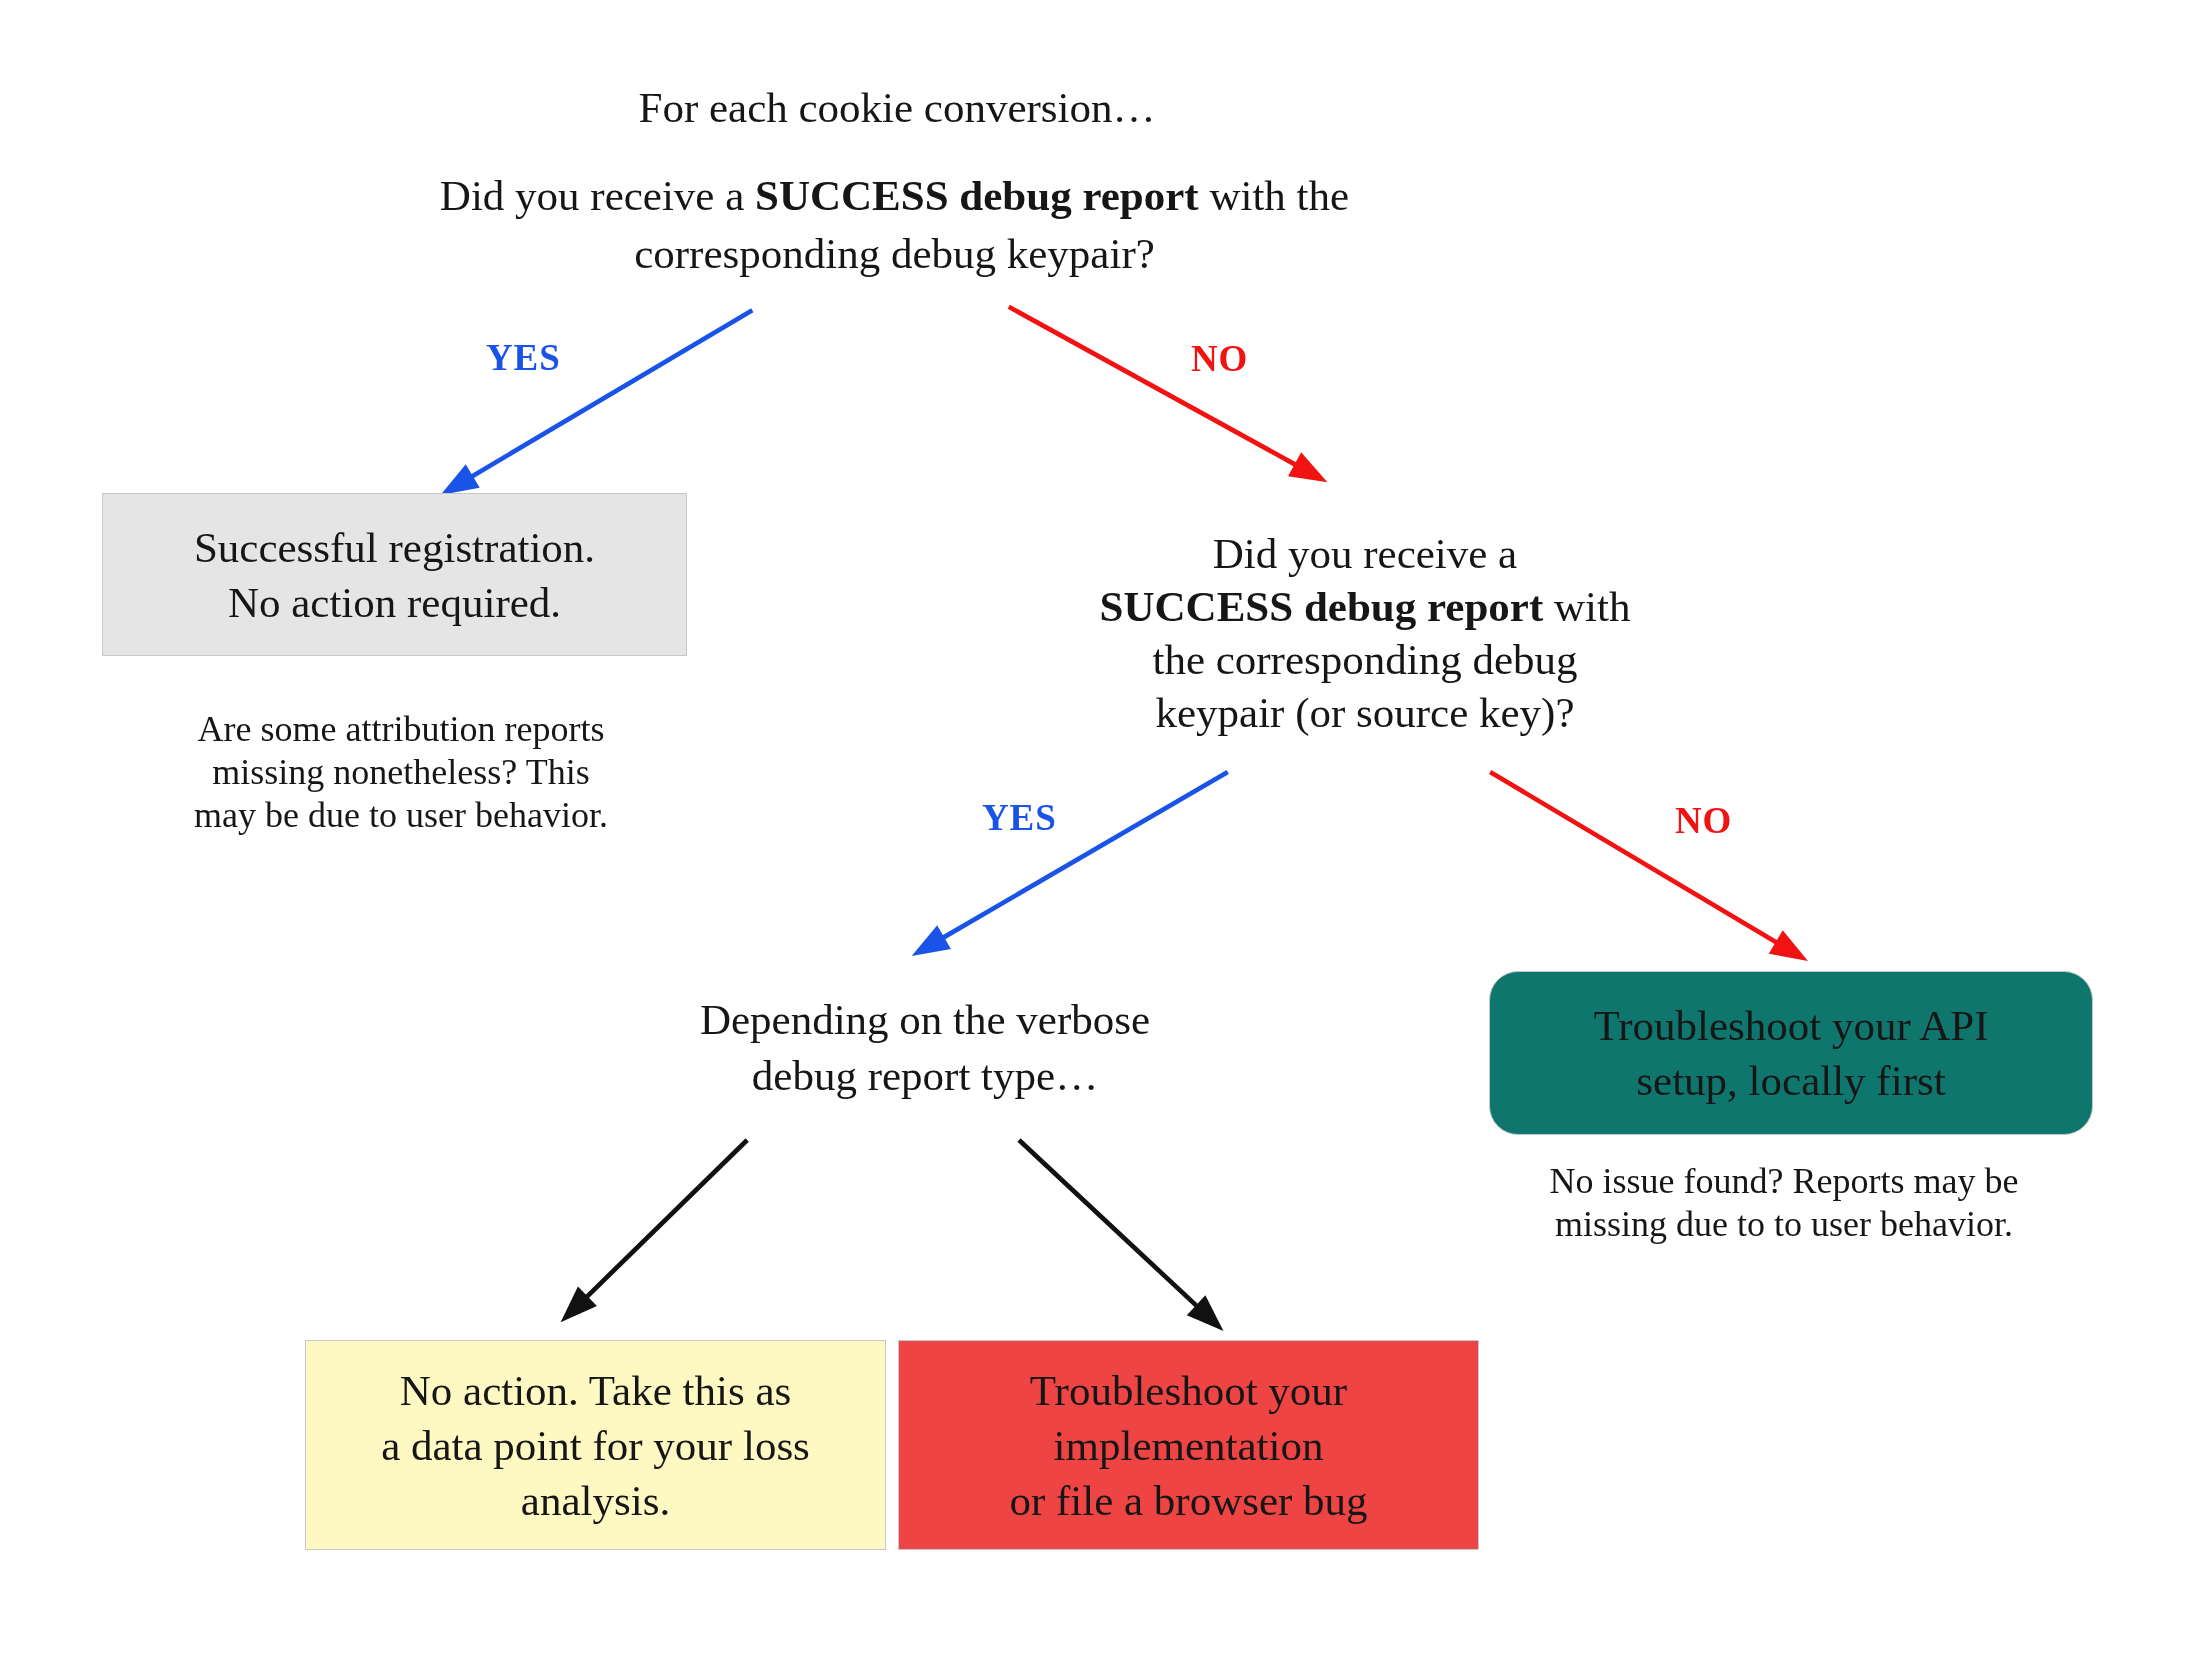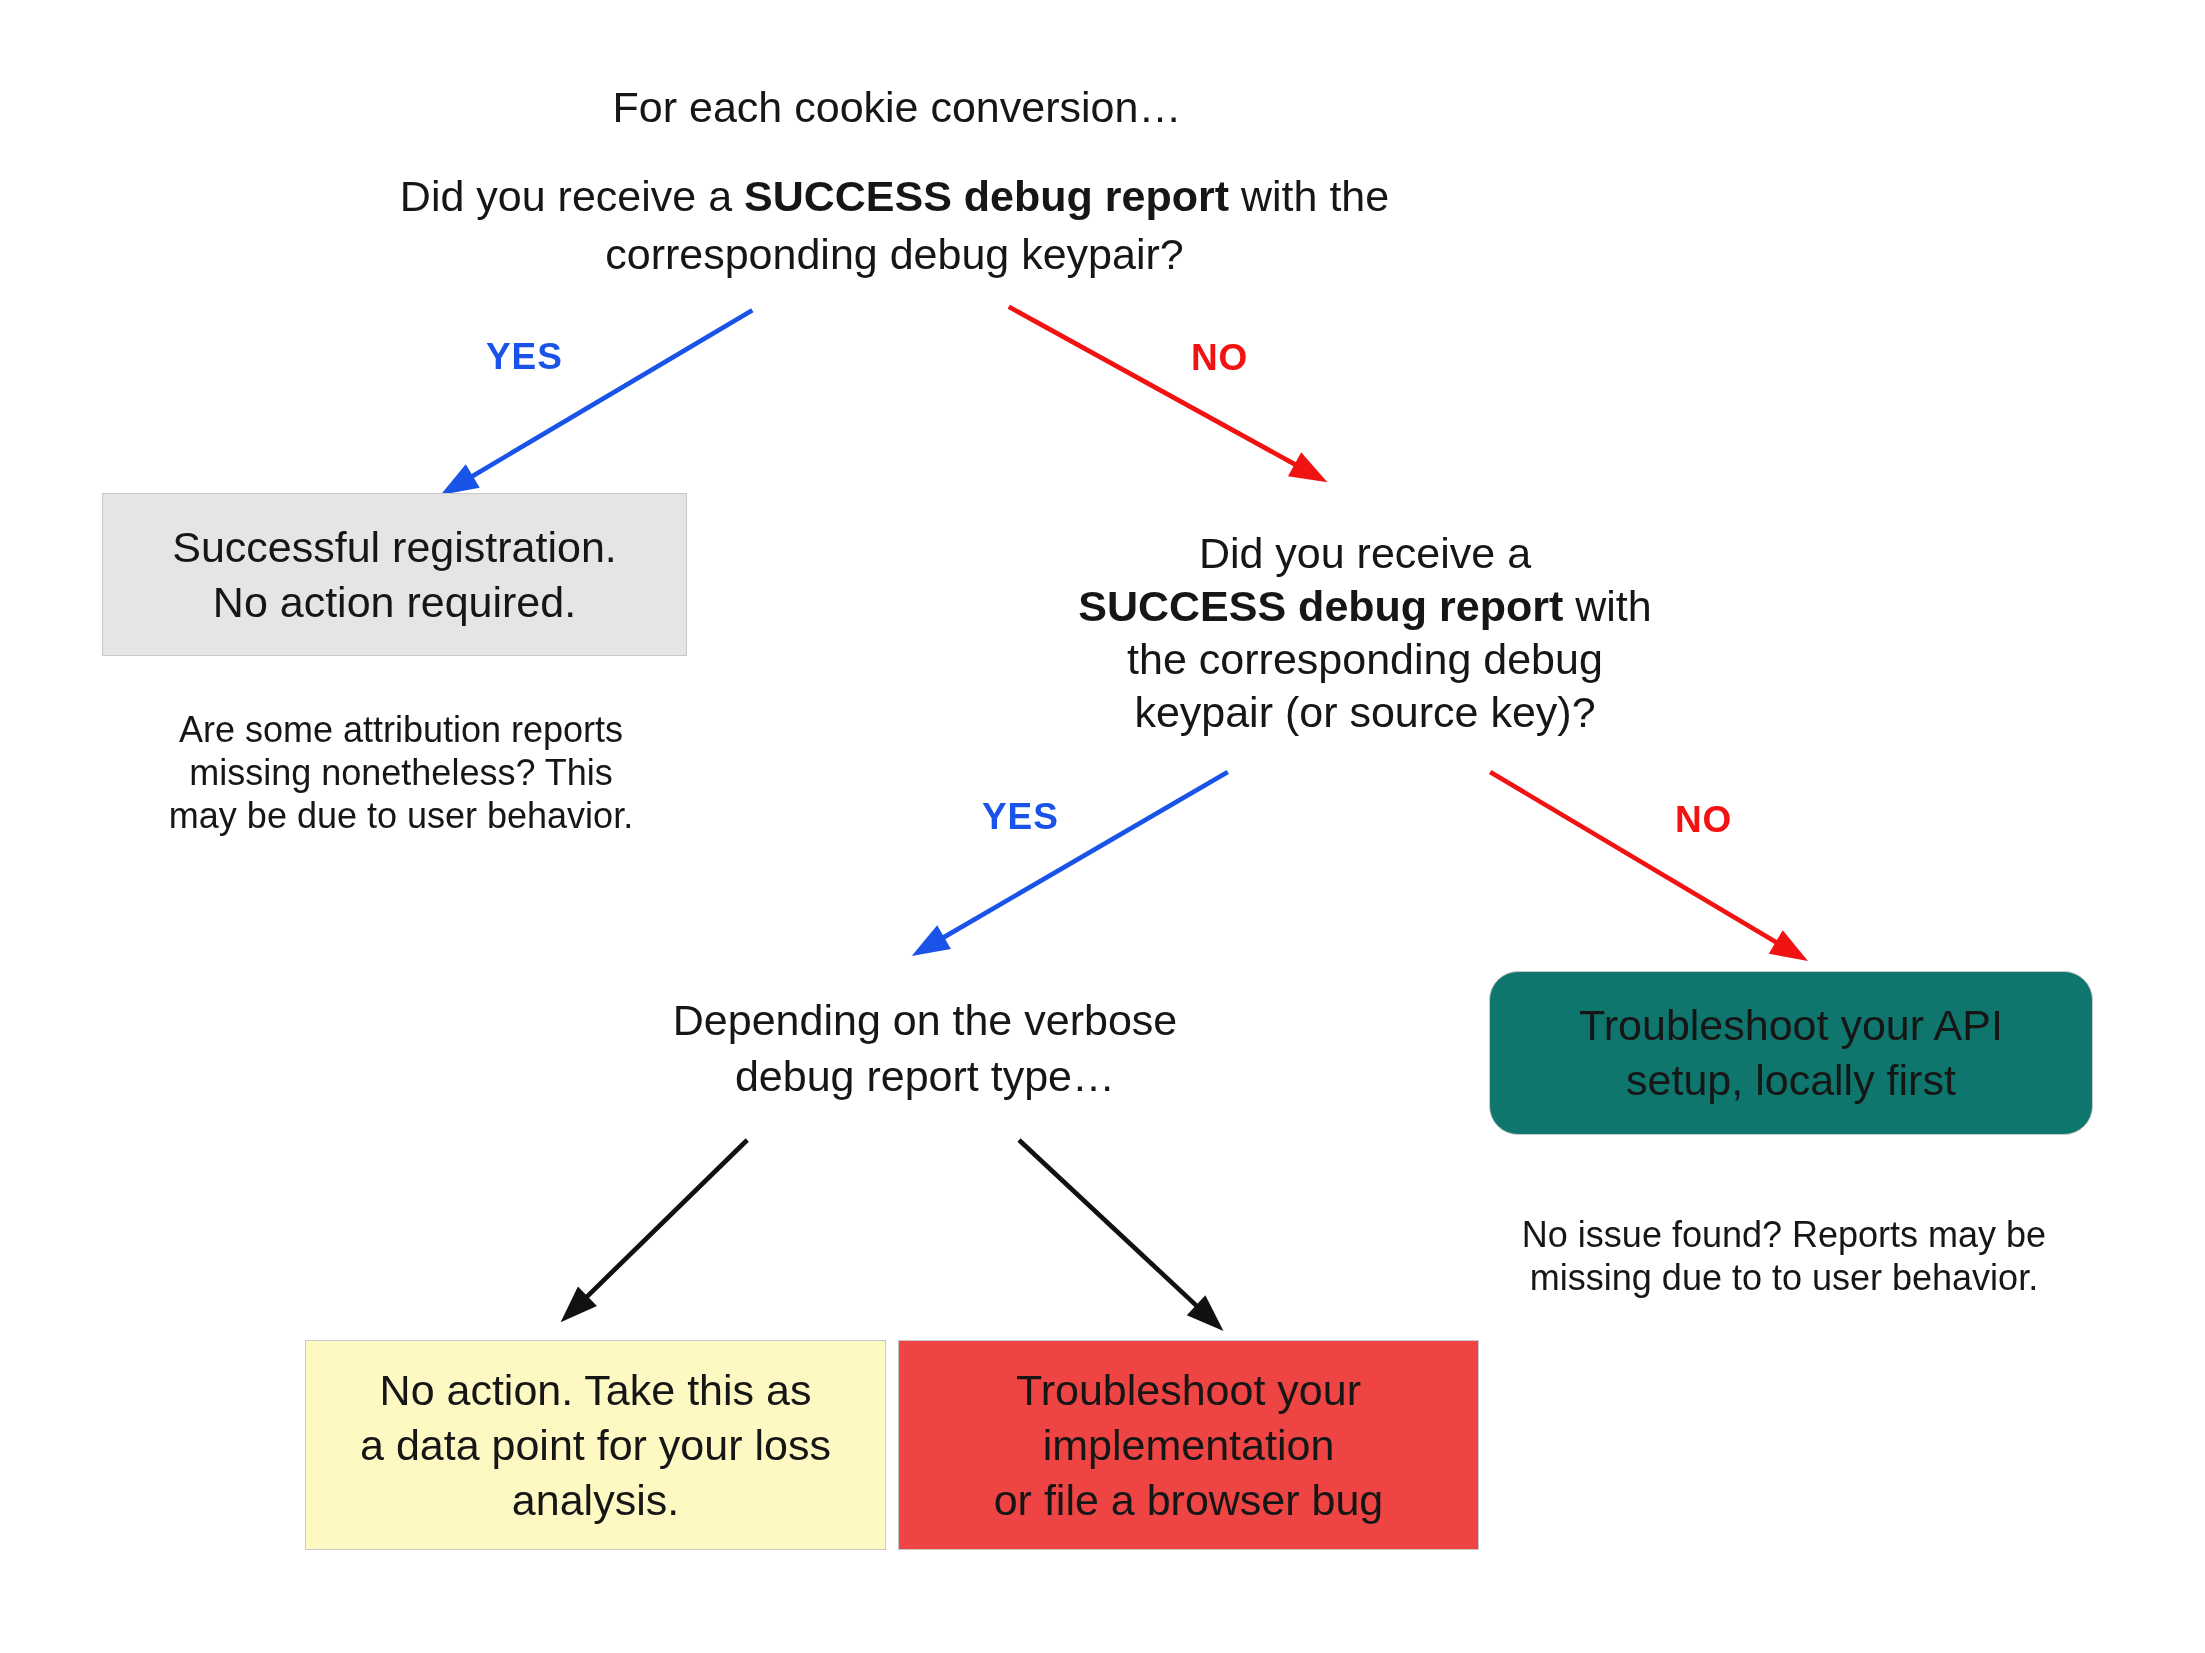--- a/index.html
+++ b/index.html
@@ -5,21 +5,21 @@
   html, body {
     margin: 0;
     padding: 0;
     background: #ffffff;
   }
   #canvas {
     position: relative;
     width: 2205px;
     height: 1653px;
     background: #ffffff;
-    font-family: Liberation Sans, sans-serif;
+    font-family: Liberation Serif, serif;
     color: #161616;
     overflow: hidden;
   }
   #arrow-layer {
     position: absolute;
     left: 0; top: 0;
     width: 2205px;
     height: 1653px;
   }
   .txt {
@@ -96,21 +96,21 @@
   <div class="note" style="left:94px; top:680px; width:614px;">Are some attribution reports<br>missing nonetheless? This<br>may be due to user behavior.</div>
 
   <div class="txt question q2" style="left:1024px; top:527px; width:682px;">Did you receive a<br><b>SUCCESS debug report</b> with<br>the corresponding debug<br>keypair (or source key)?</div>
 
   <div class="edge-label" style="left: 982px; top: 796px; color: rgb(26, 83, 232);">YES</div>
 
   <div class="edge-label" style="left: 1675px; top: 799px; color: rgb(241, 18, 18);">NO</div>
 
   <div class="box" style="left: 1489px; top: 971px; width: 602px; height: 162px; background: #0f766e; border-color: rgb(200, 200, 200); border-radius: 29px;">Troubleshoot your API<br>setup, locally first</div>
 
-  <div class="note" style="left:1443px; top:1185px; width:682px;">No issue found? Reports may be<br>missing due to to user behavior.</div>
+  <div class="note" style="left:1443px; top:1132px; width:682px;">No issue found? Reports may be<br>missing due to to user behavior.</div>
 
   <div class="txt question q3" style="left:584px; top:968px; width:682px;margin-top:24px;">Depending on the verbose<br>debug report type…</div>
 
   <div class="box" style="left: 305px; top: 1340px; width: 579px; height: 208px; background: #fef9c3; border-color: rgb(200, 200, 200);">No action. Take this as<br>a data point for your loss<br>analysis.</div>
 
   <div class="box" style="left: 898px; top: 1340px; width: 579px; height: 208px; background: #ef4444; border-color: rgb(200, 200, 200);">Troubleshoot your<br>implementation<br>or file a browser bug</div>
 
 </div>
 
 

